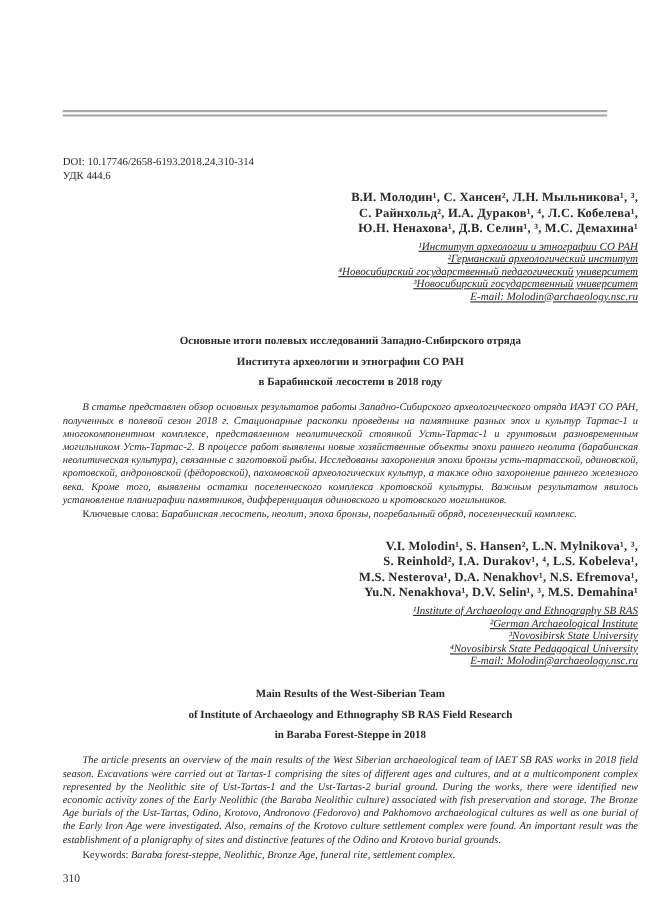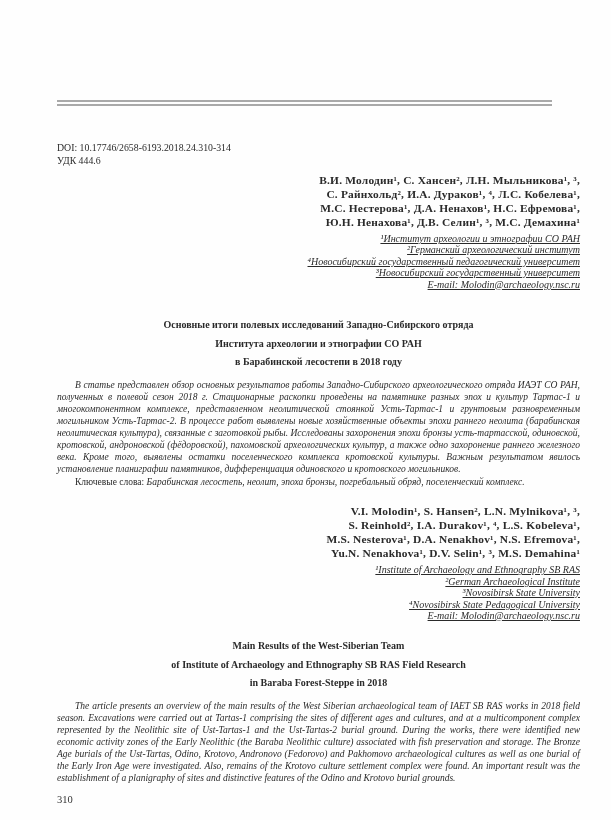--- a/index.html
+++ b/index.html
@@ -91,21 +91,20 @@
     </div>
 
     <div class="meta">
       <div>DOI: 10.17746/2658-6193.2018.24.310-314</div>
       <div>УДК 444.6</div>
     </div>
 
     <div class="authors ru">
       <div>В.И. Молодин¹, С. Хансен², Л.Н. Мыльникова¹, ³,</div>
       <div>С. Райнхольд², И.А. Дураков¹, ⁴, Л.С. Кобелева¹,</div>
-      <div>М.С. Нестерова¹, Д.А. Ненахов¹, Н.С. Ефремова¹,</div>
       <div>Ю.Н. Ненахова¹, Д.В. Селин¹, ³, М.С. Демахина¹</div>
     </div>
 
     <div class="affils ru">
       <div>¹Институт археологии и этнографии СО РАН</div>
       <div>²Германский археологический институт</div>
       <div>⁴Новосибирский государственный педагогический университет</div>
       <div>³Новосибирский государственный университет</div>
       <div>E-mail: Molodin@archaeology.nsc.ru</div>
     </div>
@@ -136,17 +135,18 @@
     </div>
 
     <h2 class="title en">
       <div>Main Results of the West-Siberian Team</div>
       <div>of Institute of Archaeology and Ethnography SB RAS Field Research</div>
       <div>in Baraba Forest-Steppe in 2018</div>
     </h2>
 
     <p class="abstract en">The article presents an overview of the main results of the West Siberian archaeological team of IAET SB RAS works in 2018 field season. Excavations were carried out at Tartas-1 comprising the sites of different ages and cultures, and at a multicomponent complex represented by the Neolithic site of Ust-Tartas-1 and the Ust-Tartas-2 burial ground. During the works, there were identified new economic activity zones of the Early Neolithic (the Baraba Neolithic culture) associated with fish preservation and storage. The Bronze Age burials of the Ust-Tartas, Odino, Krotovo, Andronovo (Fedorovo) and Pakhomovo archaeological cultures as well as one burial of the Early Iron Age were investigated. Also, remains of the Krotovo culture settlement complex were found. An important result was the establishment of a planigraphy of sites and distinctive features of the Odino and Krotovo burial grounds.</p>
 
+    <p class="keywords en"><span class="kw-label">Keywords:</span> <span>Baraba forest-steppe, Neolithic, Bronze Age, funeral rite, settlement complex.</span></p>
 
   </div>
 
   <div class="page-number">310</div>
 </div>
 
 </body></html>

